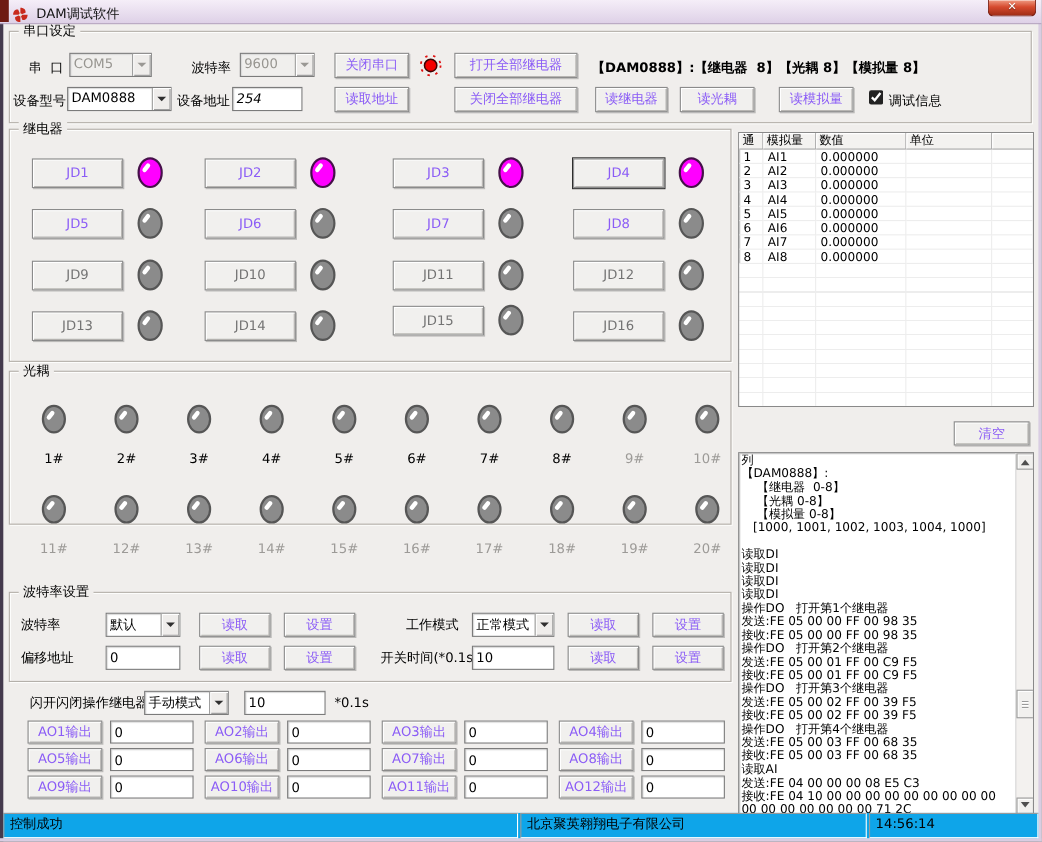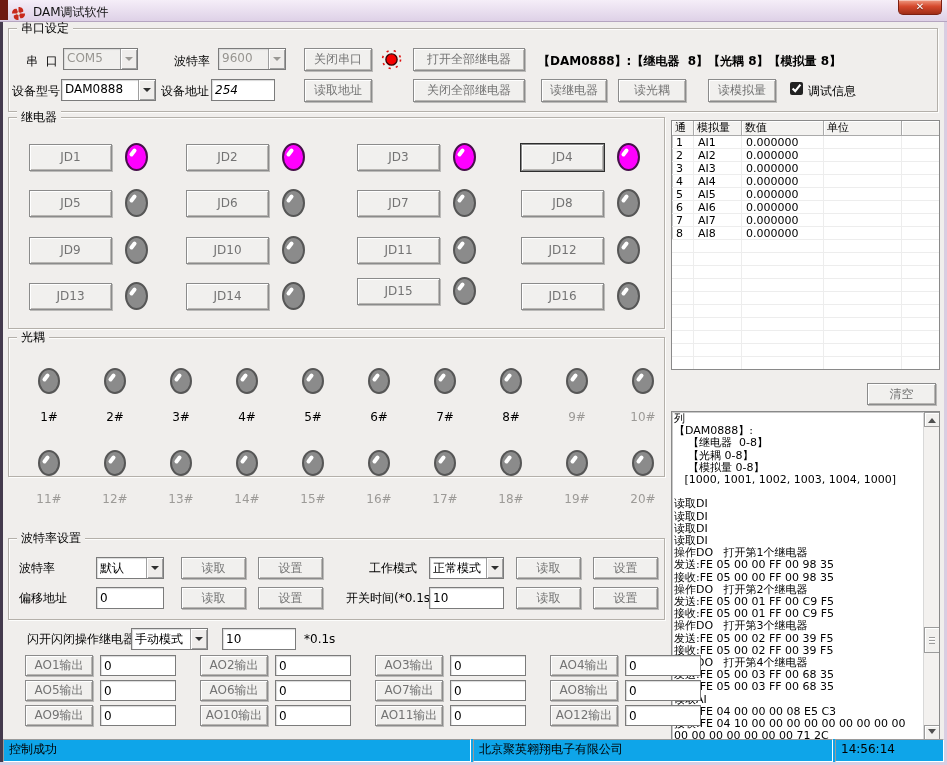--- a/index.html
+++ b/index.html
@@ -12,21 +12,21 @@
 
 .titlebar{position:absolute;left:0;top:0;width:947px;height:22px;background:linear-gradient(#f5eef8,#ded1e7);border-bottom:1px solid #b5a5c0;z-index:2;display:flex;align-items:flex-end}
 .corner-notch{position:absolute;left:0;top:0;width:8px;height:20px;background:#6e1a12}
 .appicon{margin-left:11px;width:15px;height:15px;flex:none}
 .title{margin-left:7px;font-size:12px;color:#111}
 .closebtn{position:absolute;right:5px;top:0;width:44px;height:15px;border:1px solid #7c2012;border-top:none;border-radius:0 0 5px 5px;background:linear-gradient(#ef9a82,#d64a2e 45%,#a02c16);color:#fff;display:flex;align-items:center;justify-content:center;cursor:pointer;box-shadow:inset 0 1px 0 rgba(255,255,255,.45)}
 .closebtn span{font-size:10px;font-weight:bold;line-height:1;text-shadow:0 1px 1px rgba(0,0,0,.5)}
 
 .lbl{position:absolute;font-size:12px;white-space:pre;line-height:14px}
 .lbl.dim{color:#9c9a97}
-.btn{position:absolute;background:#f1f0ee;border:1px solid #8b8b8b;box-shadow:inset 1px 1px 0 #ffffff,inset -1px -1px 0 #b8b6b3,1px 1px 0 rgba(90,90,90,.35);font-family:inherit;font-size:12px;color:#737373;display:flex;align-items:center;justify-content:center;cursor:pointer;padding:0}
+.btn{position:absolute;background:#f1f0ee;border:1px solid #8b8b8b;box-shadow:inset 1px 1px 0 #ffffff,inset -1px -1px 0 #b8b6b3,1px 1px 0 rgba(90,90,90,.35);font-family:inherit;font-size:12px;color:#8b5cf6;display:flex;align-items:center;justify-content:center;cursor:pointer;padding:0}
 .btn.dis{color:#737373}
 .btn.focus{box-shadow:inset 1px 1px 0 #fff,inset -1px -1px 0 #b8b6b3,0 0 0 1px #2e2e2e}
 .tb{position:absolute;background:#fff;border:1px solid #7b7b7b;box-shadow:inset 1px 1px 1px #d9d9d9;font-family:inherit;font-size:12px;padding:1px 3px;outline:none}
 .combo{position:absolute;height:22px;background:#fff;border:1px solid #7b7b7b;box-shadow:inset 1px 1px 1px #d9d9d9;display:flex;align-items:stretch;cursor:pointer}
 .combo .txt{flex:1;font-size:12px;padding:2px 3px;white-space:nowrap;overflow:hidden}
 .combo .drop{width:17px;flex:none;background:#efedeb;border-left:1px solid #9f9f9f;box-shadow:inset 1px 1px 0 #fff,inset -1px -1px 0 #9f9f9f;display:flex;align-items:center;justify-content:center}
 .combo .drop i{border:4px solid transparent;border-top:4px solid #2f2f2f;margin-top:4px}
 .combo.disabled{background:#f0efed}
 .combo.disabled .txt{color:#979590}
 .combo.disabled .drop i{border-top-color:#9a9894}
@@ -59,27 +59,27 @@
 .vscroll{width:16px;flex:none;background:#f3f1ef;border-left:1px solid #d8d8d8;position:relative}
 .sbtn{position:absolute;left:0;width:16px;height:15px;background:#f1f0ee;border:1px solid #9b9b9b;box-shadow:inset 1px 1px 0 #fff;display:flex;align-items:center;justify-content:center;cursor:pointer}
 .sb-up{top:0}.sb-down{bottom:0}
 .tri-up{border:4px solid transparent;border-bottom:5px solid #4f4f4f;margin-bottom:2px}
 .tri-down{border:4px solid transparent;border-top:5px solid #4f4f4f;margin-top:2px}
 .sb-thumb{position:absolute;left:0;top:215px;width:16px;height:26px;background:#f1f0ee;border:1px solid #9b9b9b;box-shadow:inset 1px 1px 0 #fff;cursor:grab}
 .sb-thumb::after{content:"";position:absolute;left:4px;right:4px;top:9px;height:7px;background:repeating-linear-gradient(to bottom,#9b9b9b 0 1px,#fff 1px 2px,transparent 2px 3px)}
 
 .ao-rows{position:absolute;left:25px;top:655px}
 .ao-row{display:flex;margin-bottom:4px}
-.ao-pair{display:flex;width:151px;margin-right:24px}
+.ao-pair{display:flex;width:151px;margin-right:10px}
 .ao-pair .btn{position:static;width:68px;height:21px;margin-right:7px}
 .ao-pair .tb{position:static;width:76px;height:21px}
 
 .statusbar{position:absolute;left:3px;top:739px;width:941px;height:23px;display:flex;background:#0ea5e9;z-index:2}
 .sp{border:1px solid;border-color:#9a9a9a #fff #fff #9a9a9a;font-size:12px;line-height:19px;padding:0 5px;white-space:nowrap;overflow:hidden}
-.sp1{width:468px;margin-right:2px}.sp2{width:360px;margin-right:2px}.sp3{flex:1}
+.sp1{width:468px;margin-right:2px}.sp2{width:315px;margin-right:2px}.sp3{flex:1}
 .cb{position:absolute;width:13px;height:13px;accent-color:#222;margin:0}
 .summary{position:absolute;font-weight:bold;font-size:12px;white-space:pre}
 </style>
 </head>
 <body>
 
 <div class="window">
   <div class="band-left"></div>
   <div class="band-right"></div>
   <div class="band-bottom"></div>

